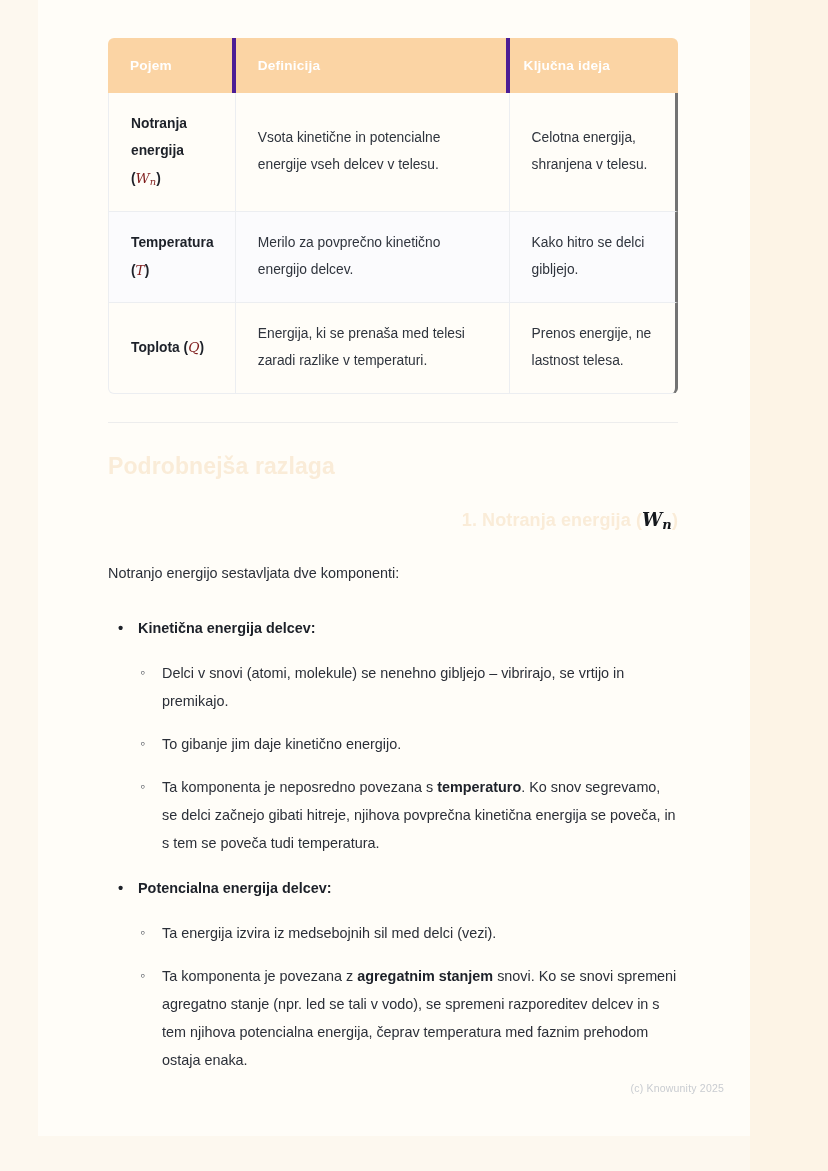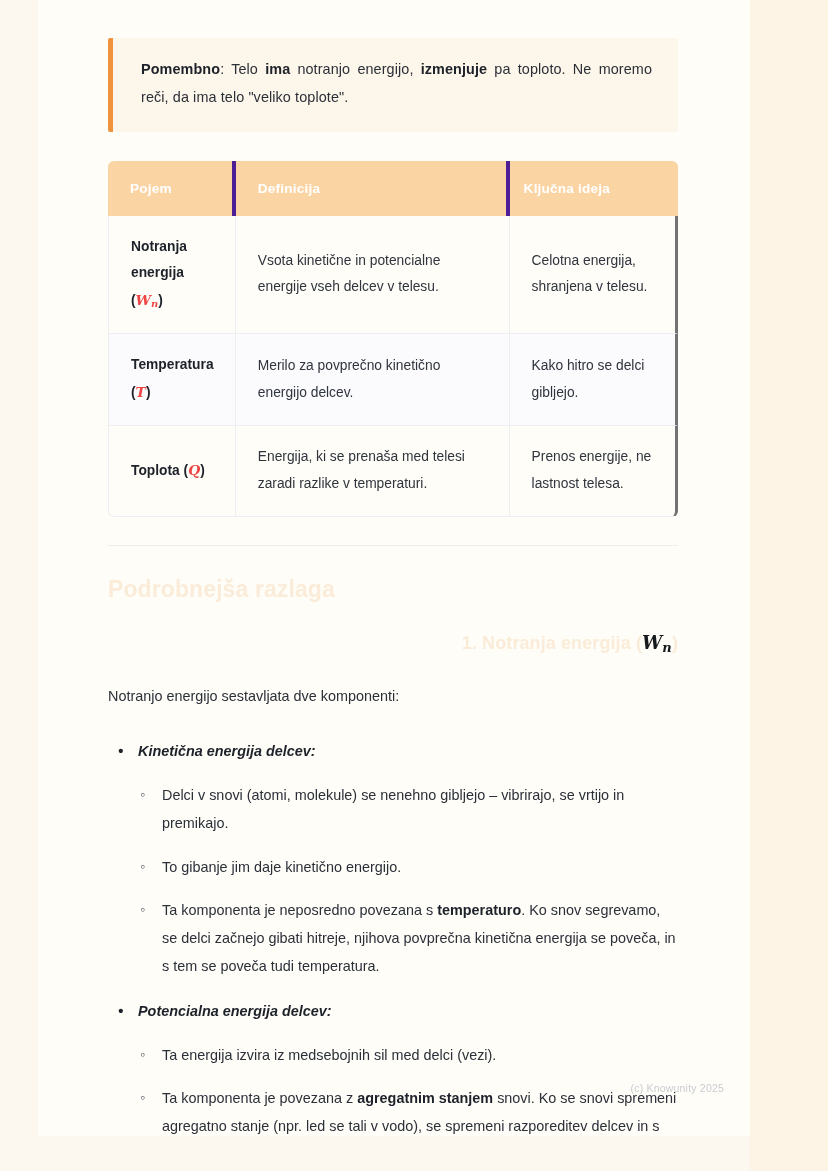--- a/index.html
+++ b/index.html
@@ -89,22 +89,22 @@
   .tbl td:last-child  { border-right: 3px solid #737373; }
   .tbl tr.alt td { background: #fbfbfd; }
   .tbl tr:last-child td:first-child { border-radius: 0 0 0 6px; }
   .tbl tr:last-child td:last-child  { border-radius: 0 0 6px 0; }
 
   .tbl td.term { font-weight: 700; color: #1d2129; }
 
   .mth {
     font-family: "DejaVu Serif", serif;
     font-style: italic;
-    font-weight: 700;
-    color: #ef4444;
+    font-weight: 400;
+    color: #7f1d1d;
   }
   .mth sub {
     font-size: .72em;
     font-style: italic;
     vertical-align: -.22em;
   }
 
   
   .divider {
     height: 1px;
@@ -135,21 +135,20 @@
   ul.lvl1 > li:last-child { margin-bottom: 0; }
 
   .li-head {
     position: relative;
     padding-left: 26px;
     font-size: 14.4px;
     font-weight: 700;
     color: #1d2129;
     line-height: 1.9;
     margin-bottom: 16px;
-    font-style: italic;
   }
   .li-head::before {
     content: "\2022";
     position: absolute;
     left: 6px; top: -1px;
     font-size: 15px;
     color: #1d2129;
   }
 
   ul.lvl2 { list-style: none; margin-left: 26px; }
@@ -182,23 +181,20 @@
   }
 </style>
 </head>
 <body>
 
 <div class="right-band"></div>
 
 <div class="page">
   <div class="page-inner">
 
-    <div class="callout">
-      <p><b>Pomembno</b><span>: Telo </span><b>ima</b><span> notranjo energijo, </span><b>izmenjuje</b><span> pa toploto. Ne moremo reči, da ima telo "veliko toplote".</span></p>
-    </div>
 
     <table class="tbl">
       <colgroup>
         <col style="width:126px">
         <col style="width:270px">
         <col style="width:166px">
       </colgroup>
       <thead>
         <tr>
           <th>Pojem</th>

